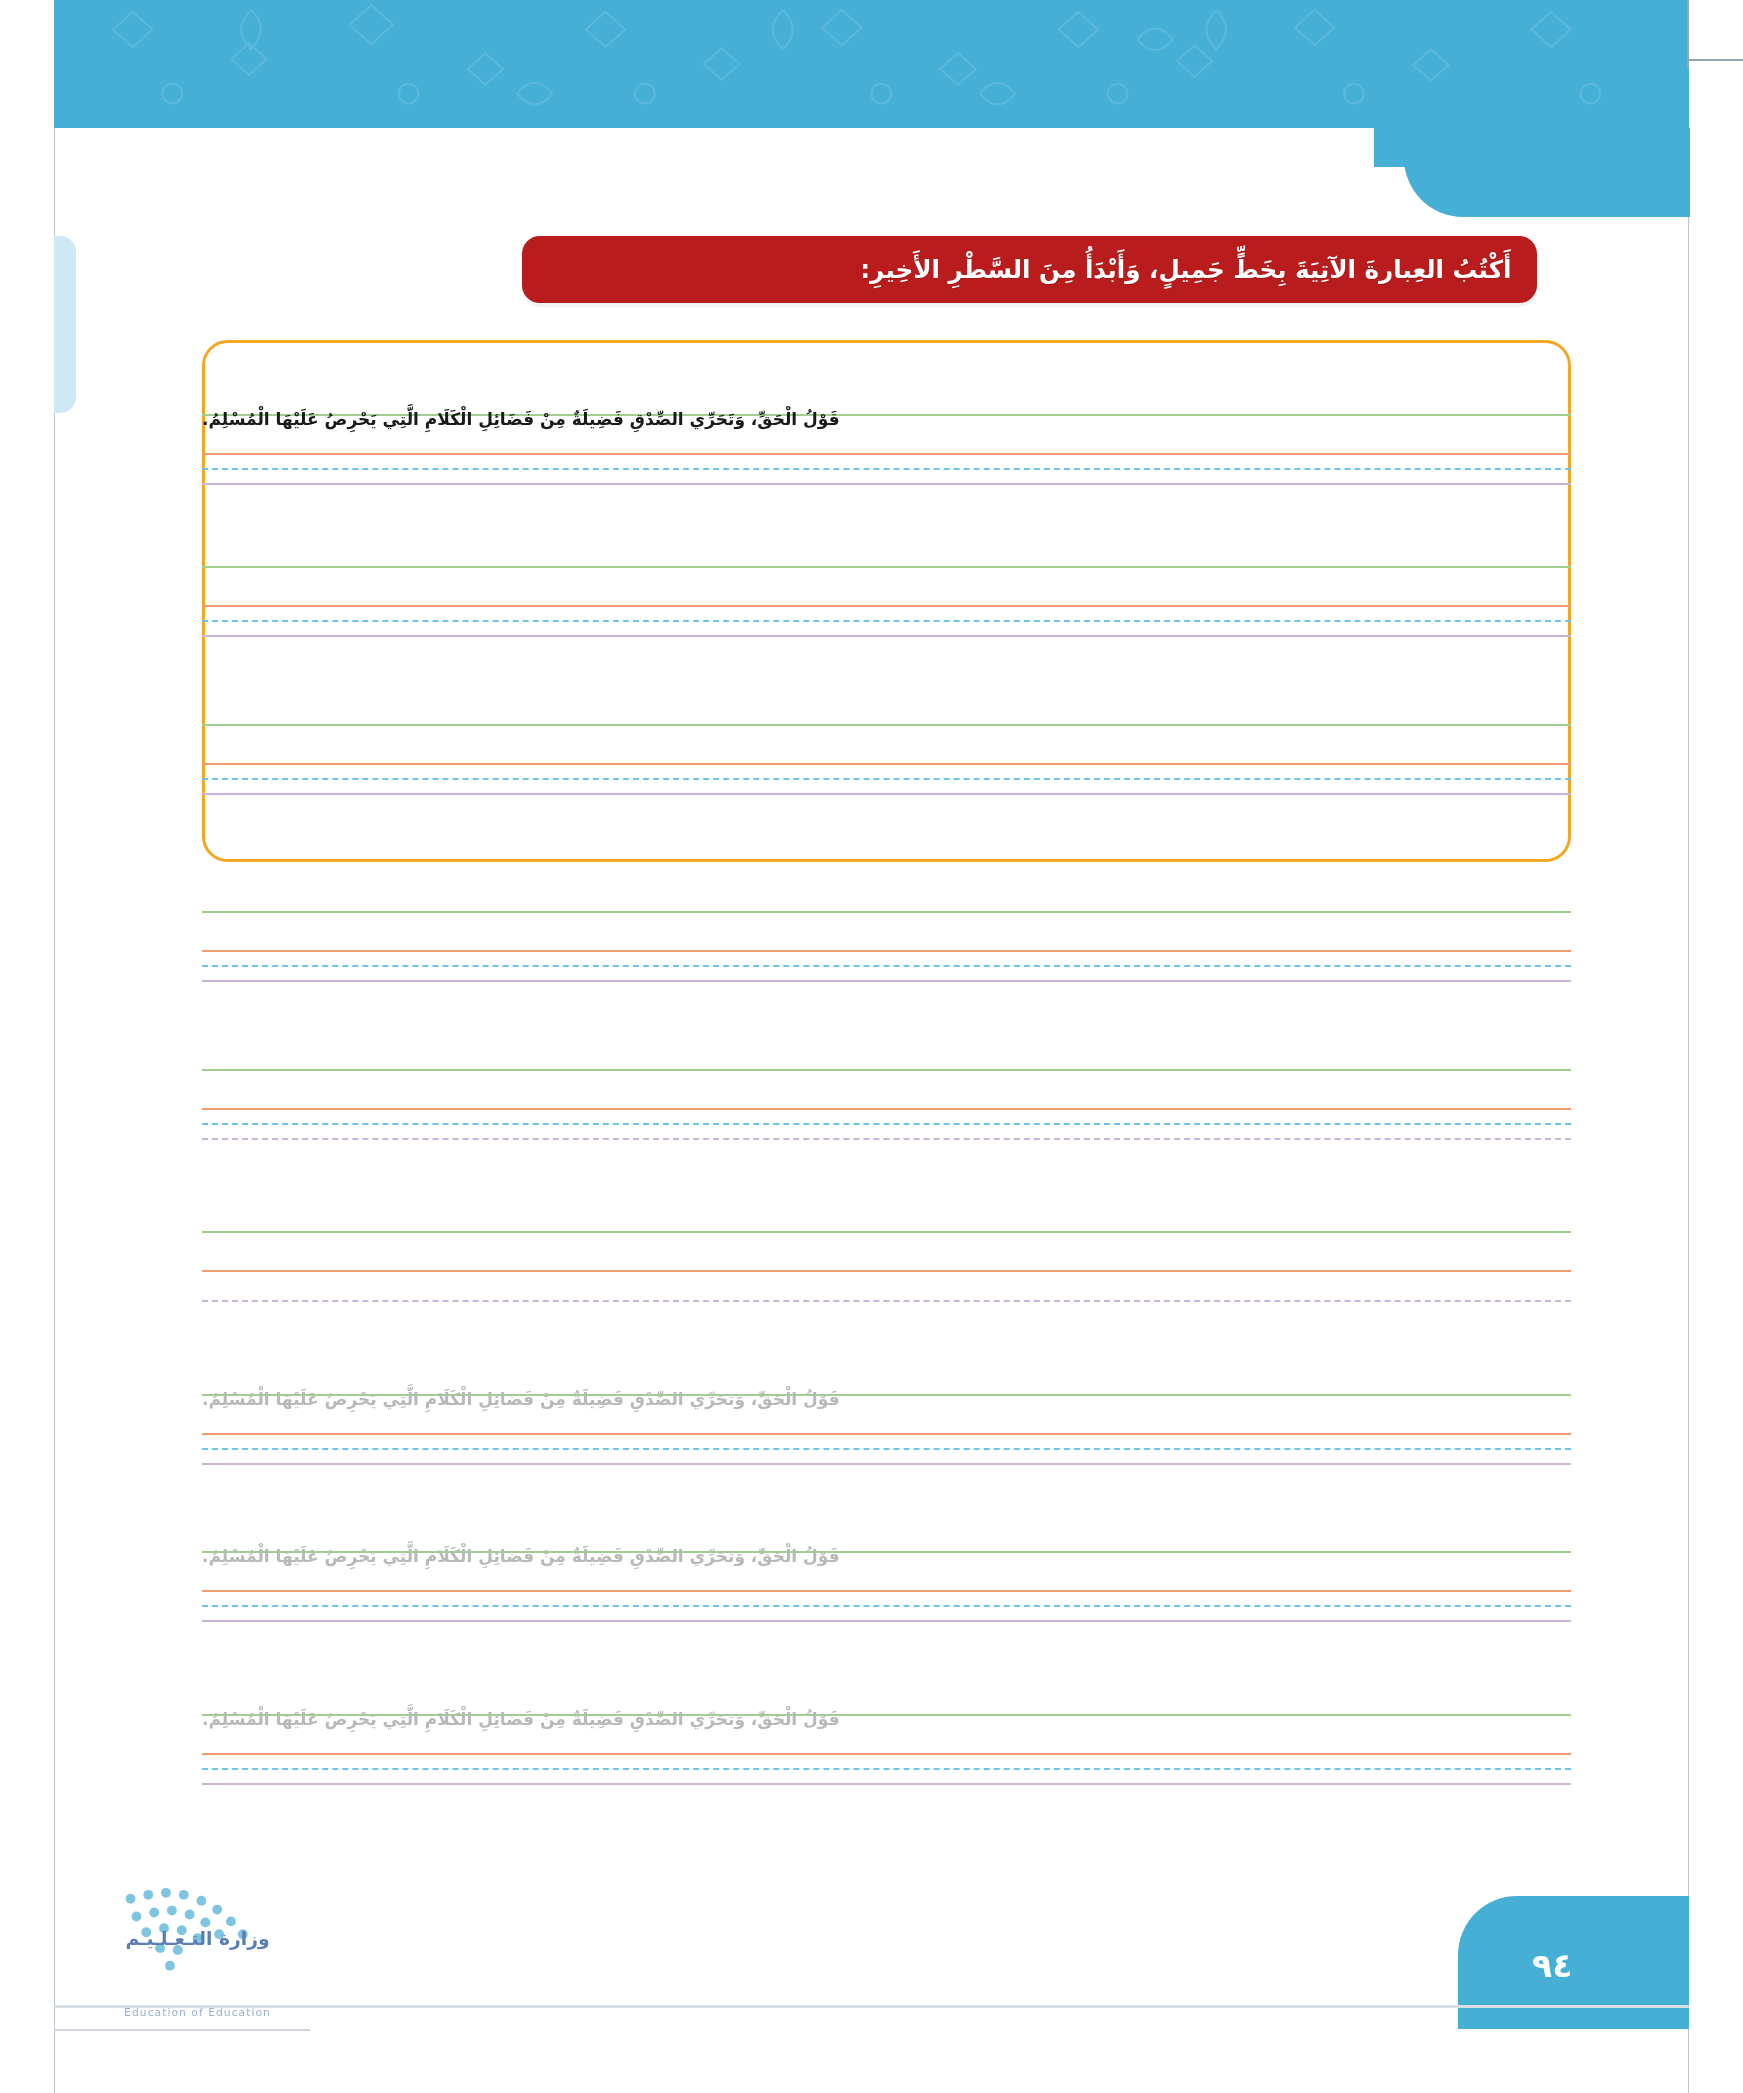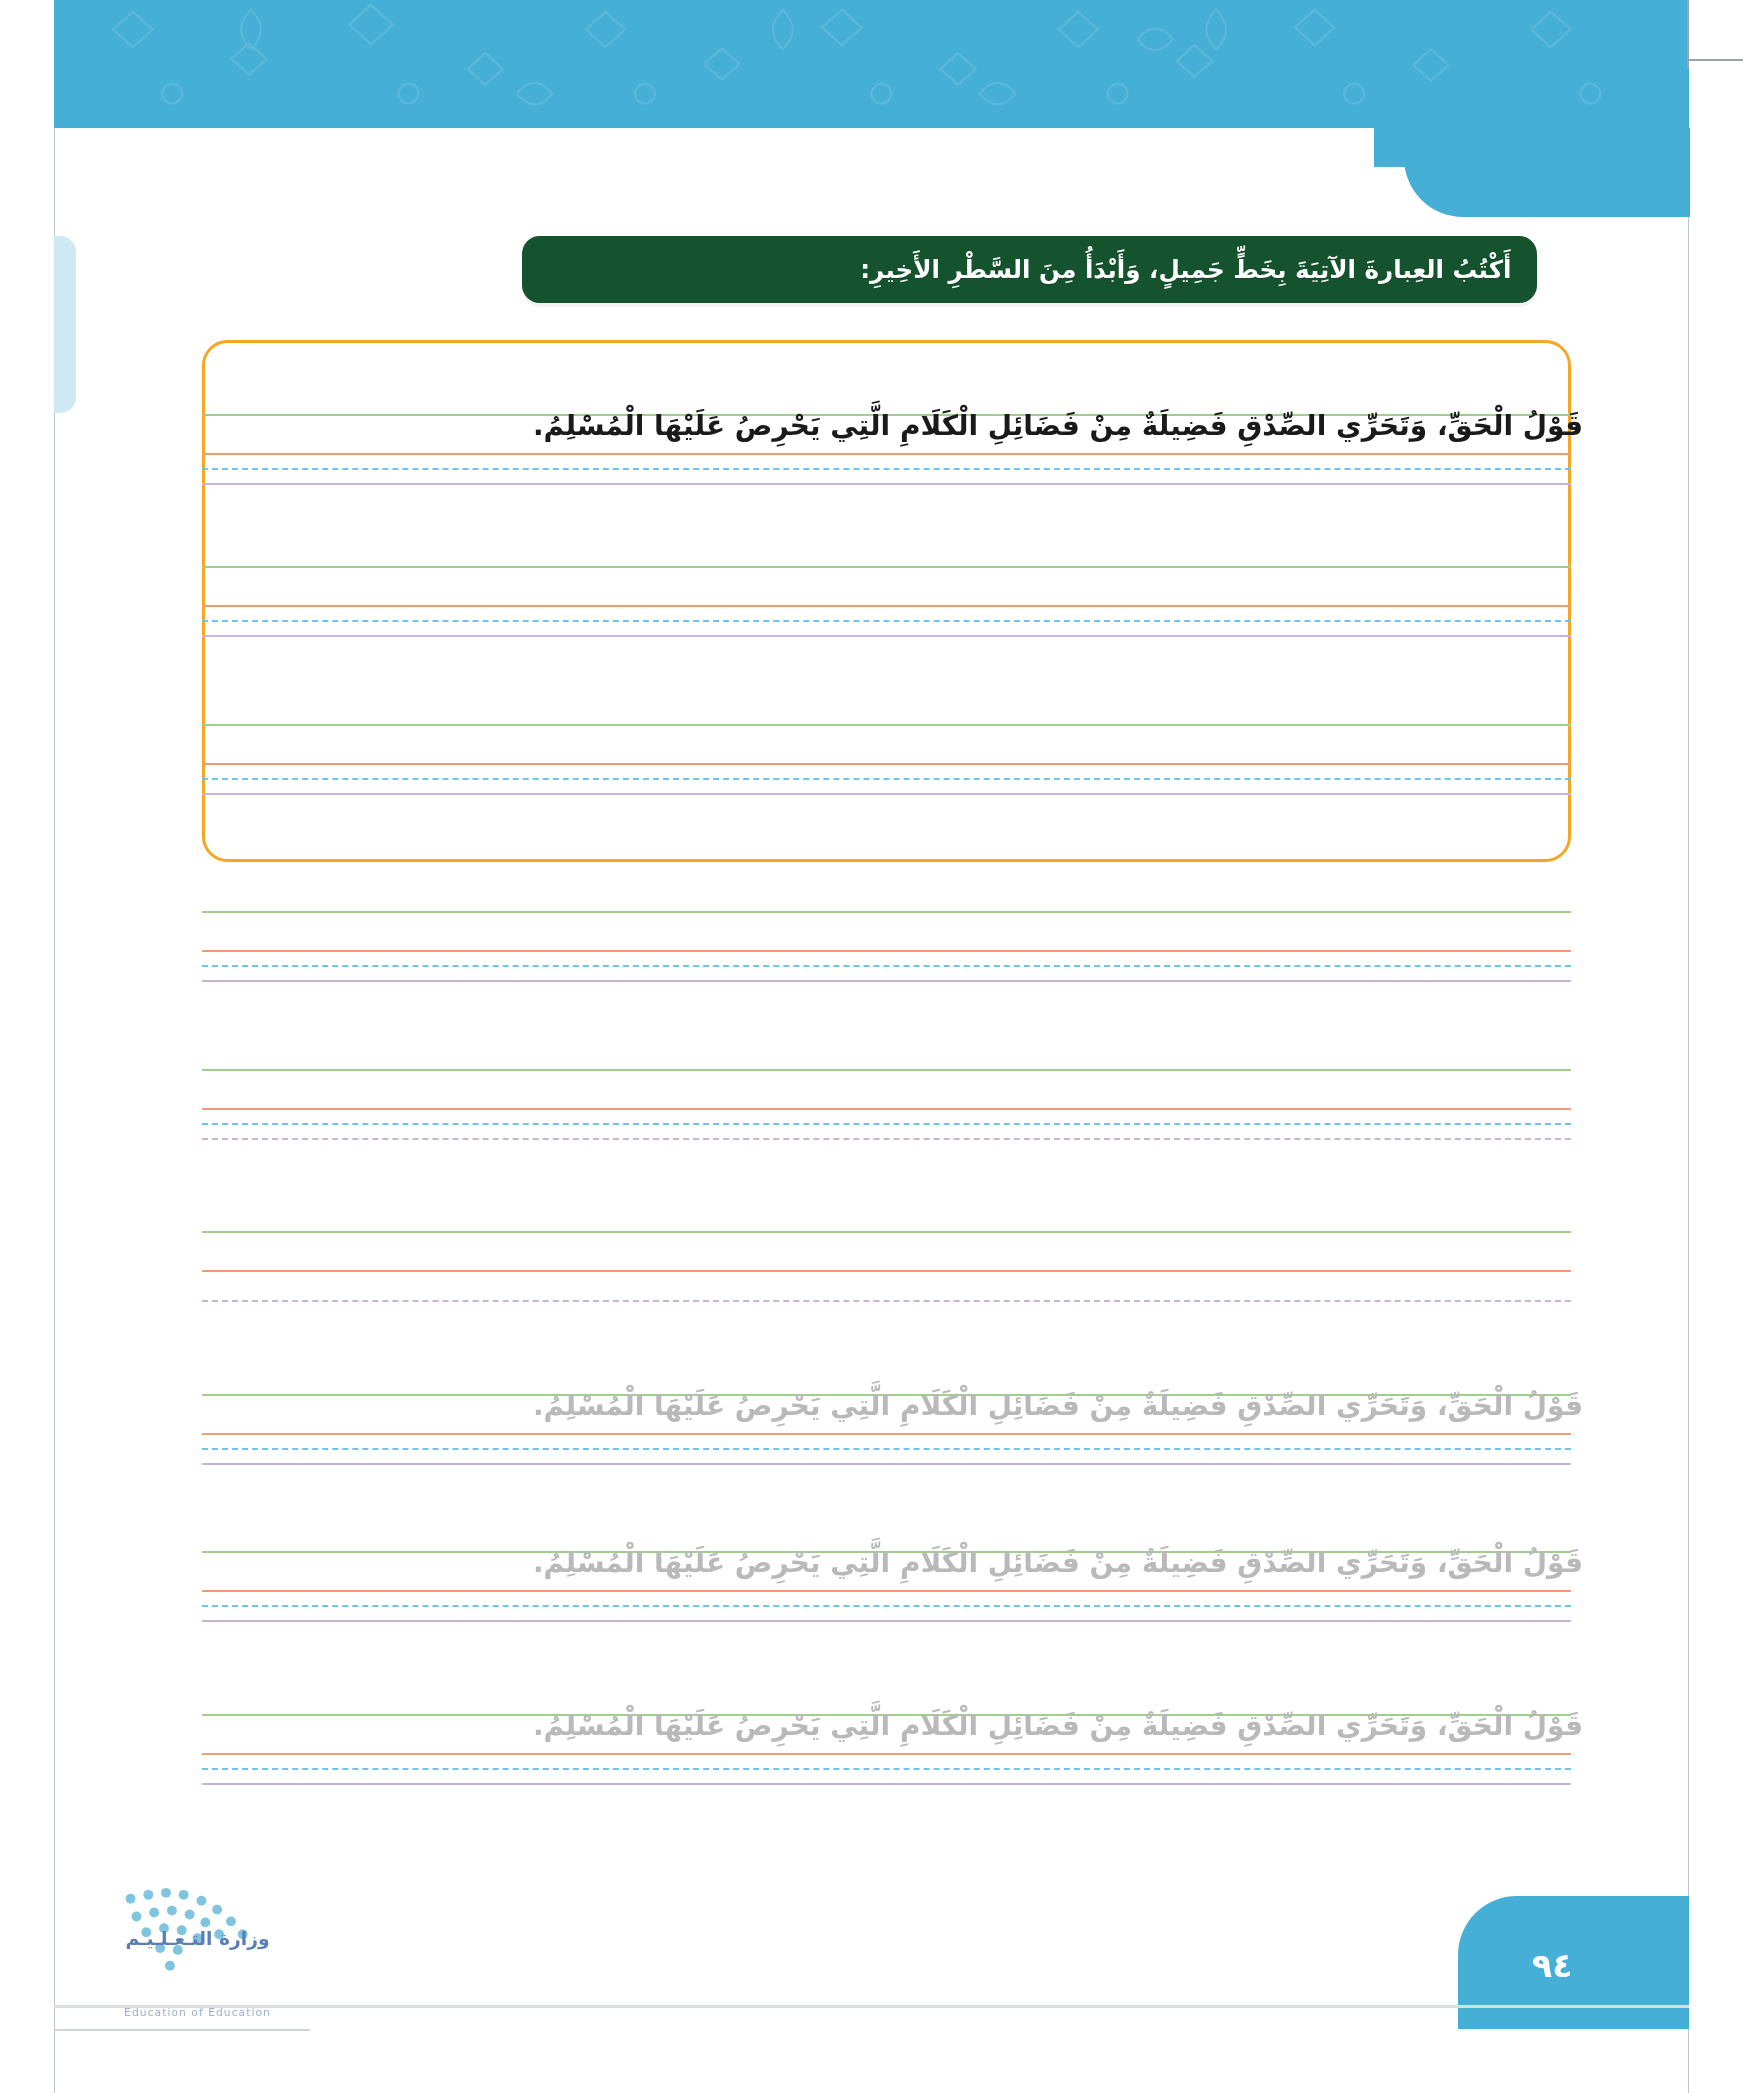--- a/index.html
+++ b/index.html
@@ -91,21 +91,21 @@
     border-bottom-right-radius: 15.8px;
   }
 
   
   .instruction {
     position: absolute;
     top: 236px;
     left: 522px;
     width: 1015px;
     height: 67px;
-    background: #14532d;
+    background: #b91c1c;
     border-radius: 17.7px;
     box-shadow: 0 3.9px 0 rgba(0,0,0,0.05);
     display: flex;
     align-items: center;
     justify-content: flex-start;
     padding-right: 25.6px;
     box-sizing: border-box;
   }
   .instruction-text {
     color: #ffffff;
@@ -154,24 +154,24 @@
   }
   .ln.green  { border-top: 2px solid #9fce8e; }
   .ln.orange { border-top: 2px solid #f09b72; }
   .ln.blue   { border-top: 2px dashed #6fc3e8; }
   .ln.purple { border-top: 2px solid #c9b4d8; }
   .ln.purple-dash { border-top: 2px dashed #c9b4d8; }
 
   
   .rule-text {
     position: absolute;
-    left: 12px;
+    left: 0;
     width: 100%;
-    text-align: right;
-    font-size: 28px;
+    text-align: left;
+    font-size: 17px;
     font-weight: bold;
     white-space: nowrap;
     direction: rtl;
   }
   .rule-text.solid { color: #1a1a1a; }
   .rule-text.faded { color: #b9b9b9; }
 
   
   .footer-bar {
     position: absolute;

